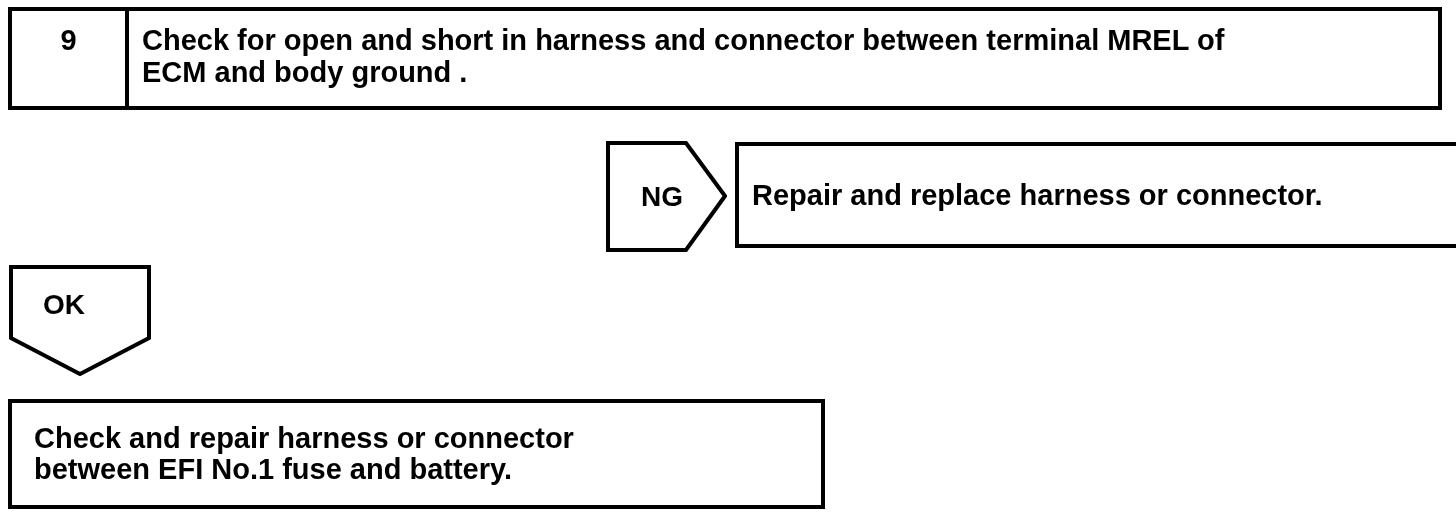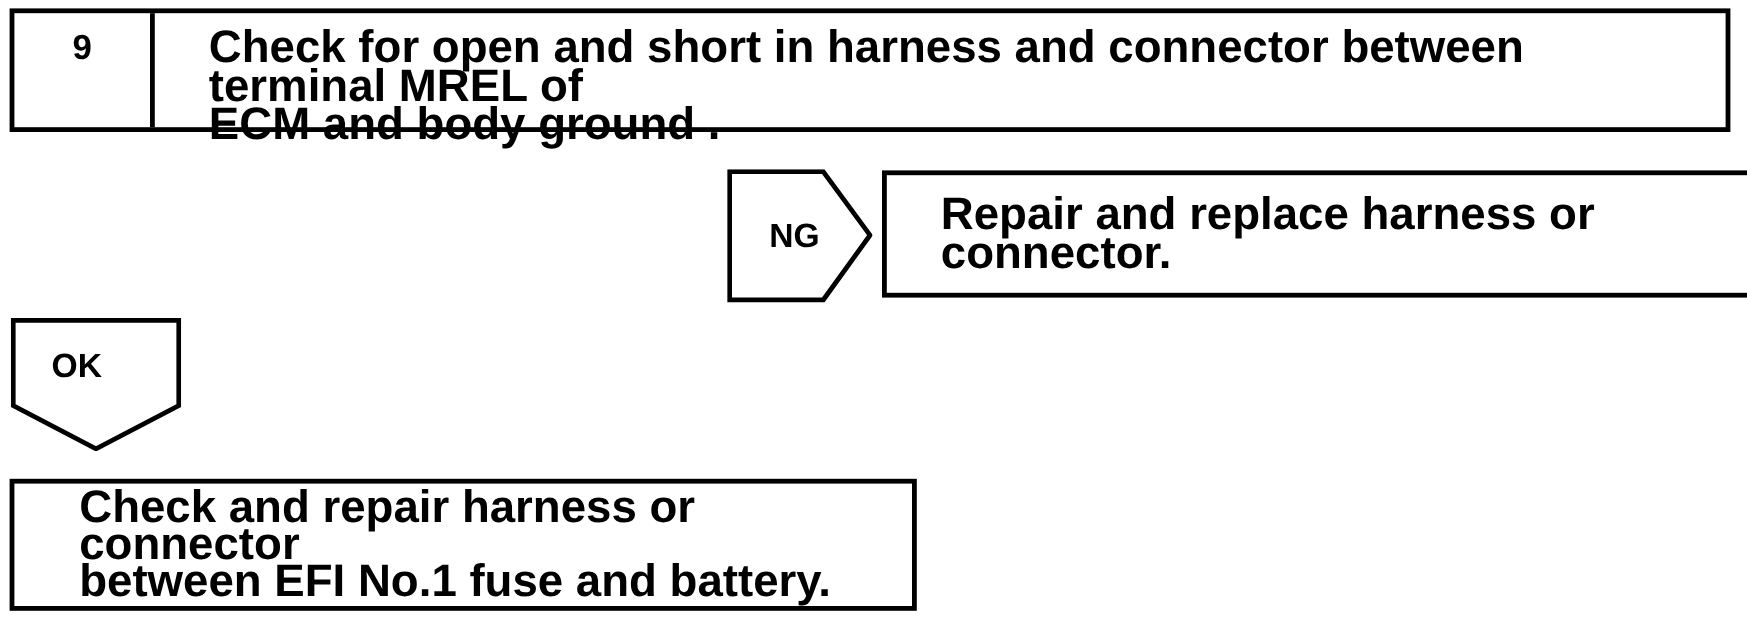--- a/index.html
+++ b/index.html
@@ -21,23 +21,22 @@
     font-weight: 700;
     color: var(--ink);
     overflow: hidden;
   }
   .box {
     position: absolute;
     border: 4px solid var(--ink);
     background: var(--paper);
   }
   .txt {
-    font-size: 38px;
+    font-size: 29px;
     line-height: 32px;
-    margin-left: 32px;
   }
   .prewrap { white-space: pre-line; }
 
   
   .step-box {
     left: 8px; top: 7px;
     width: 1434px; height: 103px;
     display: flex;
     align-items: stretch;
   }
@@ -92,21 +91,21 @@
     width: 734px; height: 106px;
     display: flex;
     align-items: center;
     padding-left: 13px;
     padding-right: 8px;
   }
 
   
   .ok-result {
     left: 8px; top: 399px;
-    width: 756px; height: 110px;
+    width: 817px; height: 110px;
     display: flex;
     align-items: center;
     padding-left: 22px;
     padding-right: 10px;
   }
   .ok-result .txt { line-height: 31px; }
 </style>
 </head>
 <body>
 

